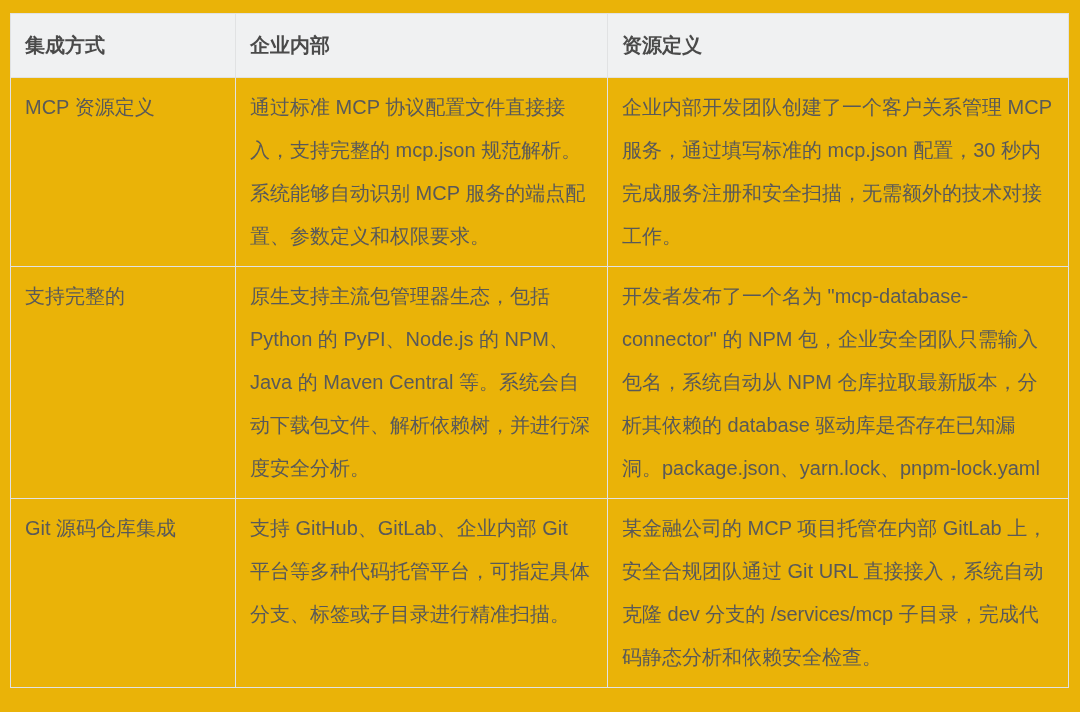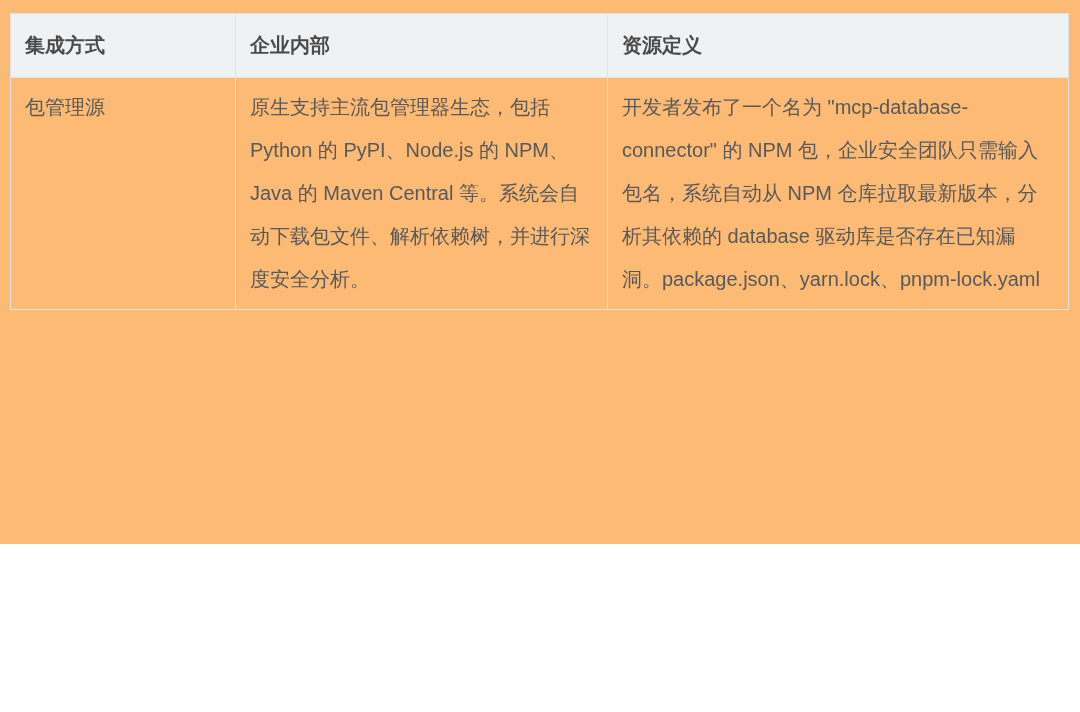--- a/index.html
+++ b/index.html
@@ -4,22 +4,22 @@
 <style>
   html, body {
     margin: 0;
     padding: 0;
     background: #ffffff;
     font-family: "Liberation Sans", sans-serif;
   }
   .page {
     position: relative;
     width: 1080px;
-    height: 544px;
-    background: #fdba74;
+    height: 712px;
+    background: #eab308;
     overflow: hidden;
   }
   .table-wrap {
     position: absolute;
     left: 10px;
     top: 13px;
     width: 1058px;
   }
   table.integration-table {
     border-collapse: collapse;
@@ -58,20 +58,30 @@
       </colgroup>
       <thead>
         <tr>
           <th>集成方式</th>
           <th>企业内部</th>
           <th>资源定义</th>
         </tr>
       </thead>
       <tbody>
         <tr>
-          <td>包管理源</td>
+          <td>MCP 资源定义</td>
+          <td>通过标准 MCP 协议配置文件直接接入，支持完整的 mcp.json 规范解析。系统能够自动识别 MCP 服务的端点配置、参数定义和权限要求。</td>
+          <td>企业内部开发团队创建了一个客户关系管理 MCP 服务，通过填写标准的 mcp.json 配置，30 秒内完成服务注册和安全扫描，无需额外的技术对接工作。</td>
+        </tr>
+        <tr>
+          <td>支持完整的</td>
           <td>原生支持主流包管理器生态，包括 Python 的 PyPI、Node.js 的 NPM、Java 的 Maven Central 等。系统会自动下载包文件、解析依赖树，并进行深度安全分析。</td>
           <td>开发者发布了一个名为 "mcp-database-connector" 的 NPM 包，企业安全团队只需输入包名，系统自动从 NPM 仓库拉取最新版本，分析其依赖的 database 驱动库是否存在已知漏洞。package.json、yarn.lock、pnpm-lock.yaml</td>
+        </tr>
+        <tr>
+          <td>Git 源码仓库集成</td>
+          <td>支持 GitHub、GitLab、企业内部 Git 平台等多种代码托管平台，可指定具体分支、标签或子目录进行精准扫描。</td>
+          <td>某金融公司的 MCP 项目托管在内部 GitLab 上，安全合规团队通过 Git URL 直接接入，系统自动克隆 dev 分支的 /services/mcp 子目录，完成代码静态分析和依赖安全检查。</td>
         </tr>
       </tbody>
     </table>
   </div>
 </div>
 
 </body></html>

